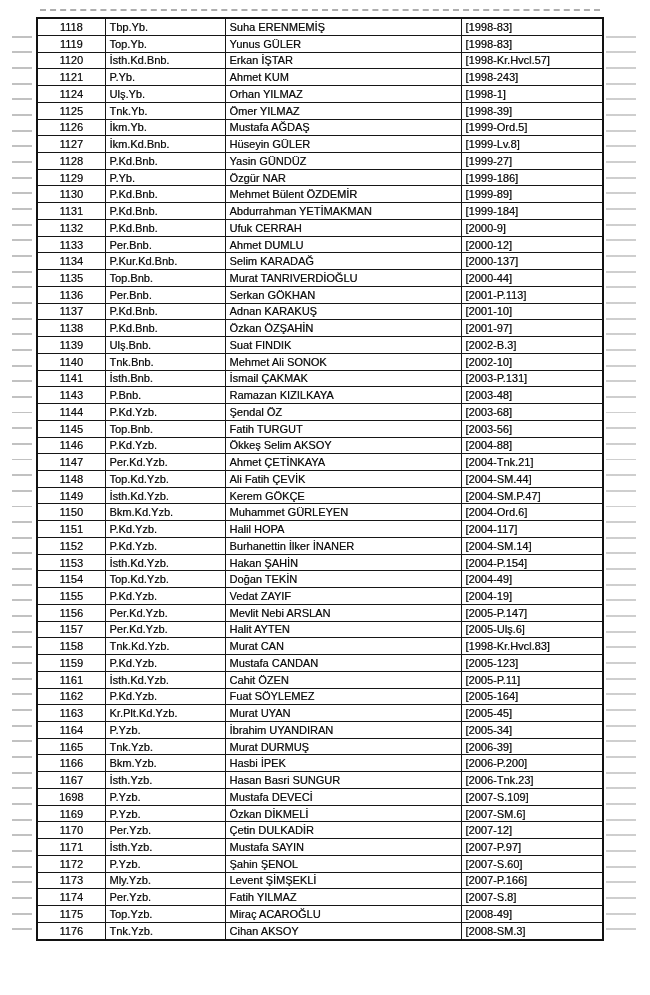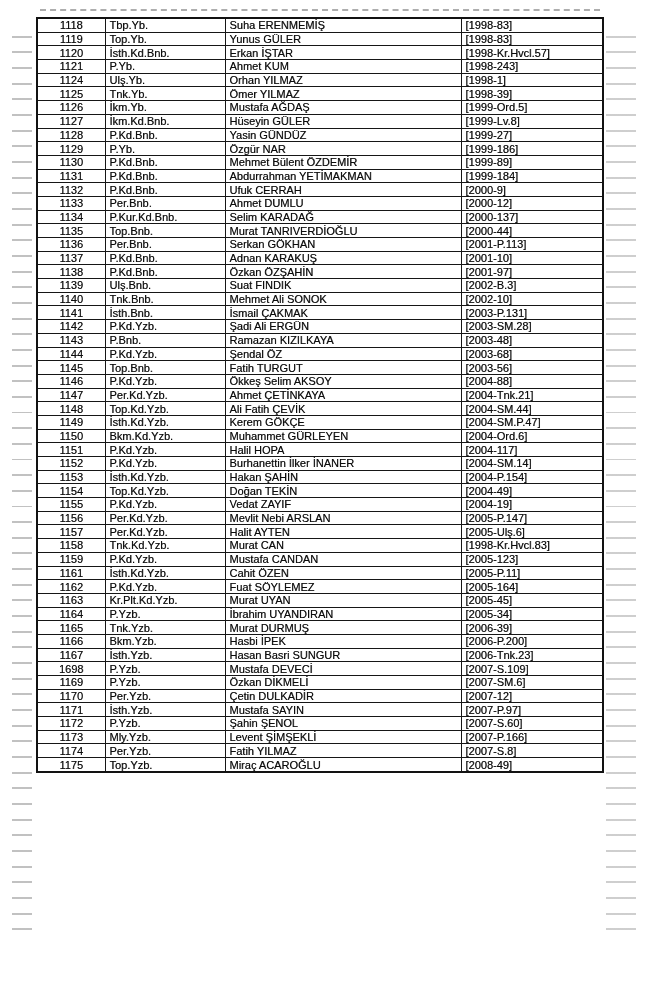--- a/index.html
+++ b/index.html
@@ -38,21 +38,21 @@
     position: absolute;
     left: 40px; top: 9px; width: 560px; height: 2px;
     border-top: 2px dashed rgba(20,20,20,0.35);
     pointer-events: none;
   }
   table.roster {
     position: absolute;
     left: 36px;
     top: 17px;
     width: 566px;
-    height: 756px;
+    height: 924px;
     border-collapse: collapse;
     table-layout: fixed;
     border: 2.5px solid #121212;
   }
   table.roster td {
     border: 1.6px solid #161616;
     font-size: 11px;
     line-height: 12px;
     color: #0c0c0c;
     padding: 0 4px;
@@ -213,26 +213,20 @@
       <td class="c-name">Mehmet Ali SONOK</td>
       <td class="c-code">[2002-10]</td>
     </tr>
         <tr>
       <td class="c-no">1141</td>
       <td class="c-rank">İsth.Bnb.</td>
       <td class="c-name">İsmail ÇAKMAK</td>
       <td class="c-code">[2003-P.131]</td>
     </tr>
         <tr>
-      <td class="c-no">1142</td>
-      <td class="c-rank">P.Kd.Yzb.</td>
-      <td class="c-name">Şadi Ali ERGÜN</td>
-      <td class="c-code">[2003-SM.28]</td>
-    </tr>
-        <tr>
       <td class="c-no">1143</td>
       <td class="c-rank">P.Bnb.</td>
       <td class="c-name">Ramazan KIZILKAYA</td>
       <td class="c-code">[2003-48]</td>
     </tr>
         <tr>
       <td class="c-no">1144</td>
       <td class="c-rank">P.Kd.Yzb.</td>
       <td class="c-name">Şendal ÖZ</td>
       <td class="c-code">[2003-68]</td>
@@ -409,17 +403,23 @@
       <td class="c-no">1174</td>
       <td class="c-rank">Per.Yzb.</td>
       <td class="c-name">Fatih YILMAZ</td>
       <td class="c-code">[2007-S.8]</td>
     </tr>
         <tr>
       <td class="c-no">1175</td>
       <td class="c-rank">Top.Yzb.</td>
       <td class="c-name">Miraç ACAROĞLU</td>
       <td class="c-code">[2008-49]</td>
+    </tr>
+        <tr>
+      <td class="c-no">1176</td>
+      <td class="c-rank">Tnk.Yzb.</td>
+      <td class="c-name">Cihan AKSOY</td>
+      <td class="c-code">[2008-SM.3]</td>
     </tr>
       </tbody>
   </table>
 
 </div>
 
 </body></html>

